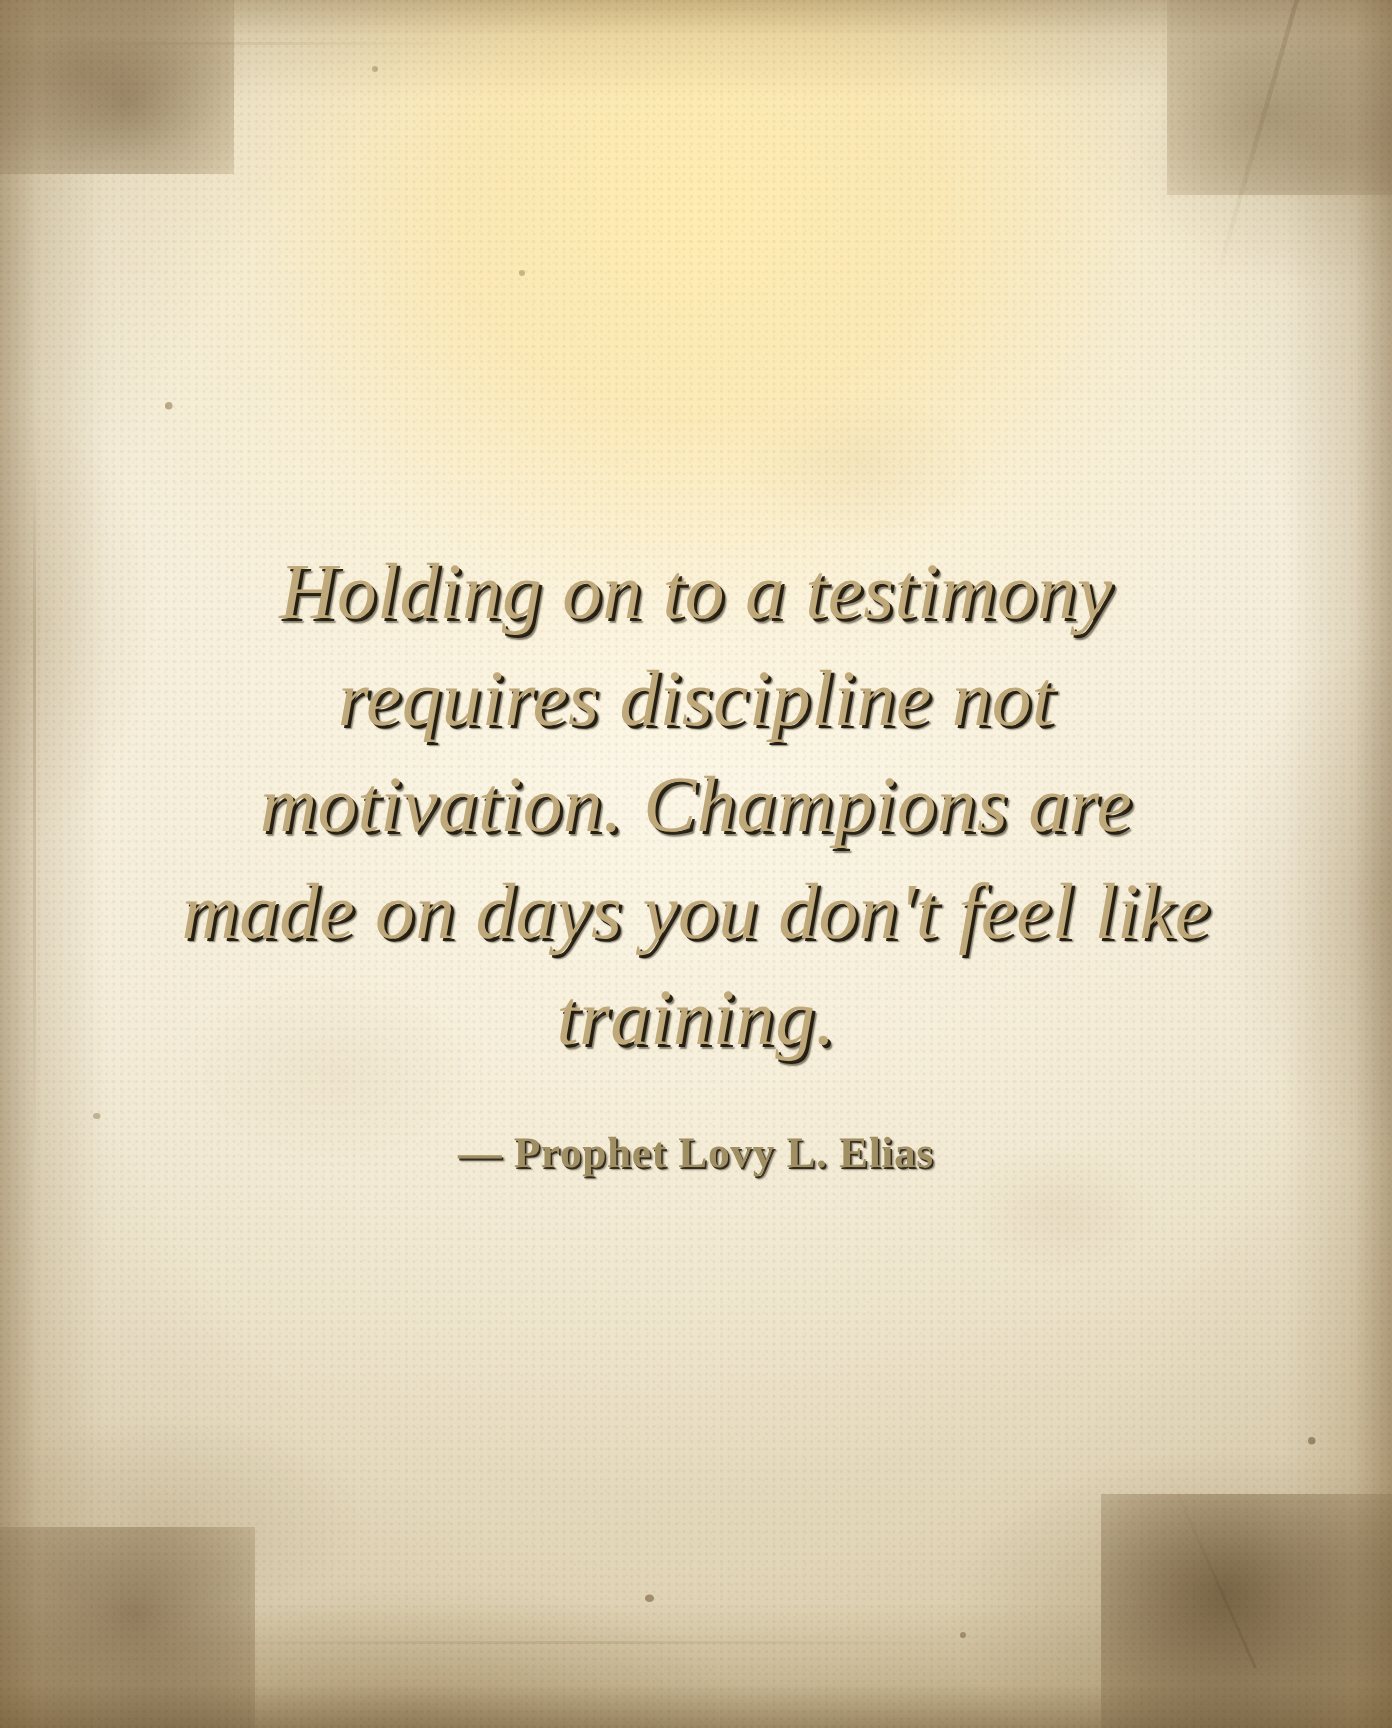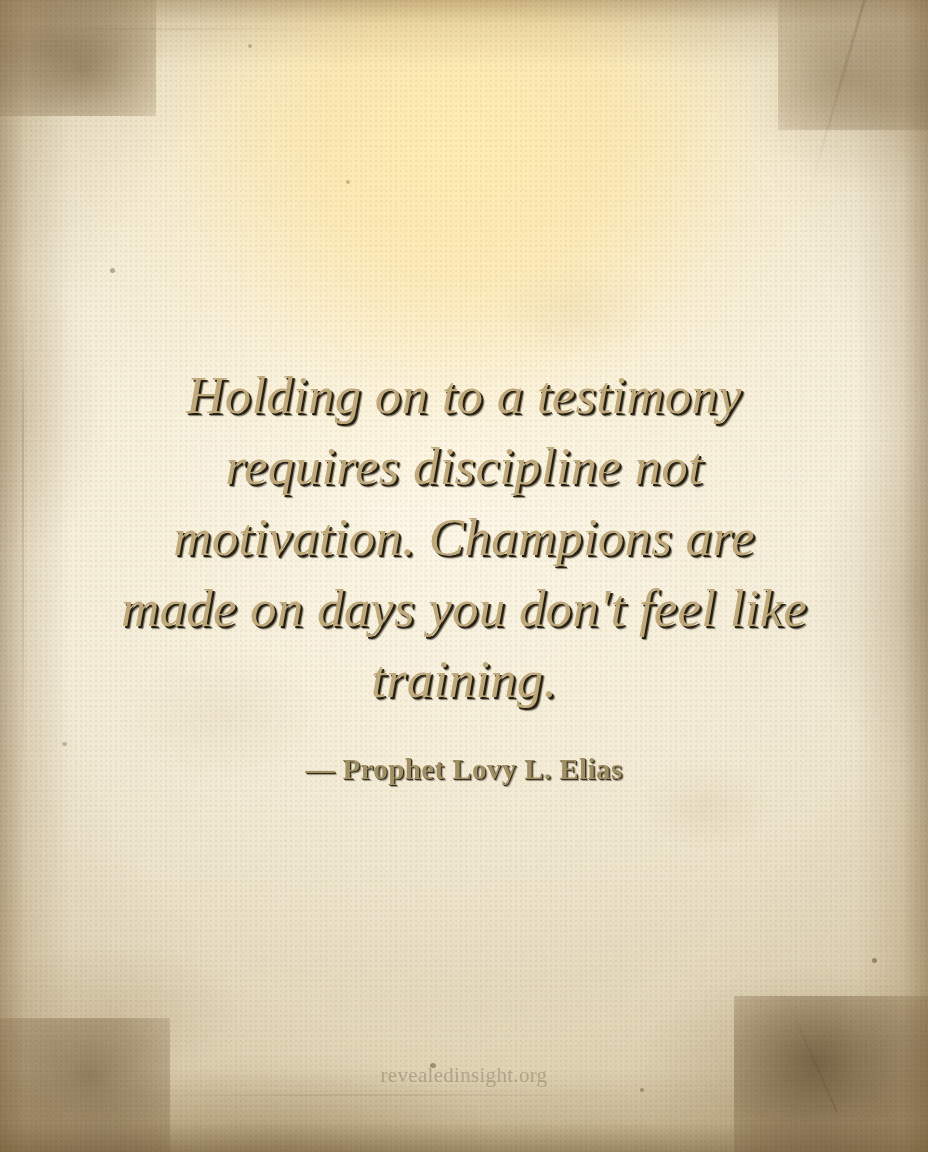--- a/index.html
+++ b/index.html
@@ -222,16 +222,15 @@
     <div class="quote-block">
       <p class="quote-text">Holding on to a testimony
 requires discipline not
 motivation. Champions are
 made on days you don't feel like
 training.</p>
     </div>
 
     <div class="attribution">— Prophet Lovy L. Elias</div>
 
-    <div class="watermark">revealedinsight.org</div>
 
   </div>
 </div>
 
 </body></html>

